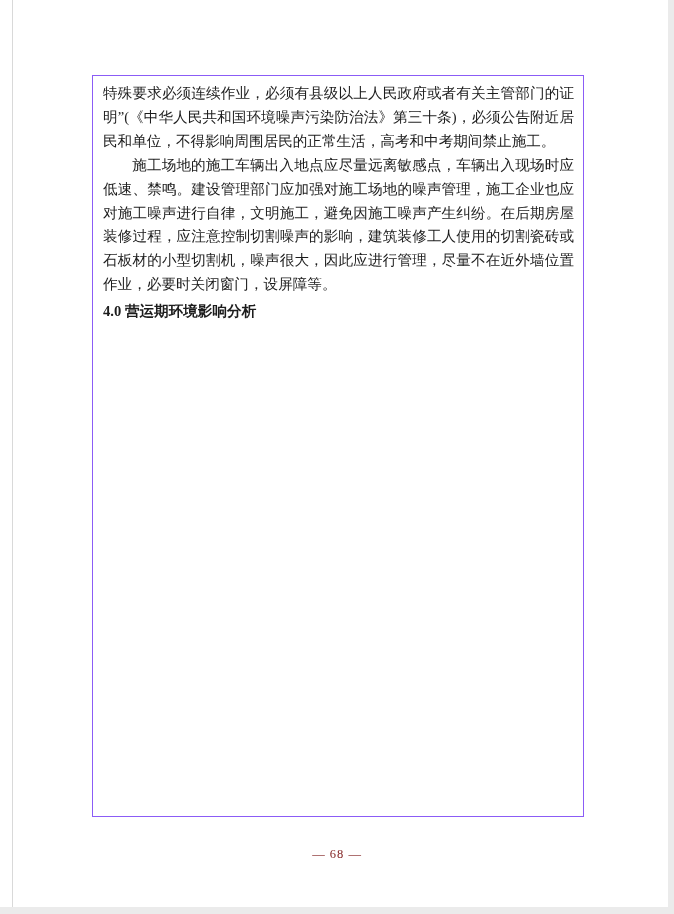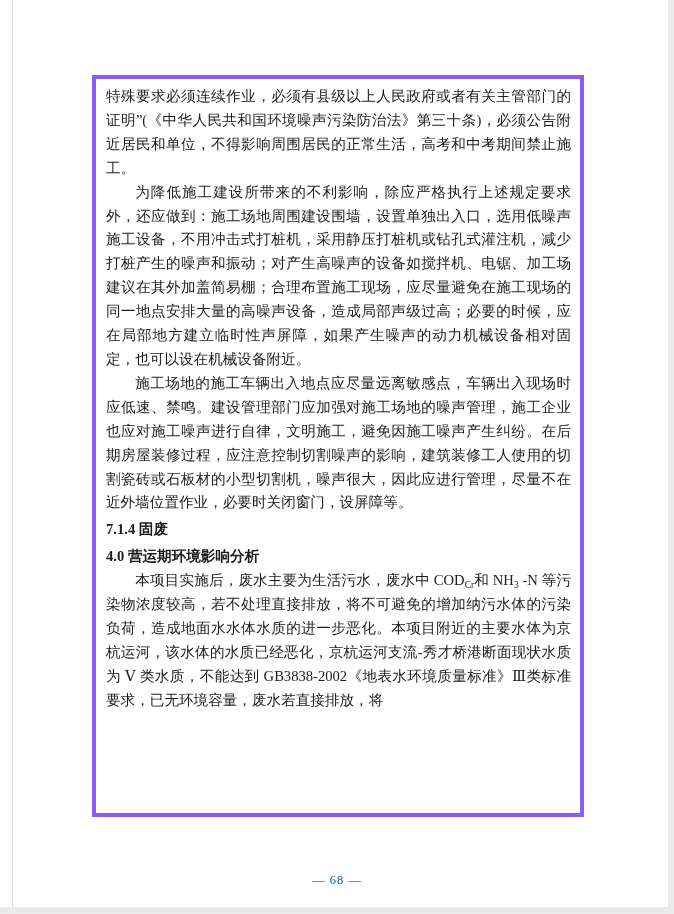--- a/index.html
+++ b/index.html
@@ -24,21 +24,21 @@
   .edge-bottom {
     position: absolute; left: 0; bottom: 0; width: 100%; height: 7px;
     background: #ebebeb;
   }
   
   .content-box {
     position: absolute;
     left: 92px; top: 75px;
     width: 492px; height: 742px;
     box-sizing: border-box;
-    border: 4px solid #8b5cf6;
+    border: 1px solid #8b5cf6;
     padding: 6px 9px 6px 10px;
     background: #ffffff;
   }
   .doc-body {
     font-size: 14.6px;
     line-height: 23.9px;
     text-align: justify;
   }
   .doc-body p.para { margin: 0; }
   .doc-body p.para.indent { text-indent: 2em; }
@@ -50,40 +50,36 @@
   .doc-body sub {
     font-size: 9.5px;
     line-height: 0;
     vertical-align: -3px;
   }
   .page-footer {
     position: absolute;
     left: 0; top: 847px; width: 100%;
     text-align: center;
     font-size: 12.5px;
-    color: #1d4ed8;
+    color: #7f1d1d;
     letter-spacing: 1px;
-    margin-top: 26px;
   }
 </style>
 </head>
 <body>
 
 <div class="page">
   <div class="edge-left"></div>
   <div class="edge-right"></div>
   <div class="edge-bottom"></div>
 
   <div class="content-box">
     <div class="doc-body">
         <p class="para"><span>特殊要求必须连续作业，必须有县级以上人民政府或者有关主管部门的证明”(《中华人民共和国环境噪声污染防治法》第三十条)，必须公告附近居民和单位，不得影响周围居民的正常生活，高考和中考期间禁止施工。</span></p>
-        <p class="para indent"><span>为降低施工建设所带来的不利影响，除应严格执行上述规定要求外，还应做到：施工场地周围建设围墙，设置单独出入口，选用低噪声施工设备，不用冲击式打桩机，采用静压打桩机或钻孔式灌注机，减少打桩产生的噪声和振动；对产生高噪声的设备如搅拌机、电锯、加工场建议在其外加盖简易棚；合理布置施工现场，应尽量避免在施工现场的同一地点安排大量的高噪声设备，造成局部声级过高；必要的时候，应在局部地方建立临时性声屏障，如果产生噪声的动力机械设备相对固定，也可以设在机械设备附近。</span></p>
         <p class="para indent"><span>施工场地的施工车辆出入地点应尽量远离敏感点，车辆出入现场时应低速、禁鸣。建设管理部门应加强对施工场地的噪声管理，施工企业也应对施工噪声进行自律，文明施工，避免因施工噪声产生纠纷。在后期房屋装修过程，应注意控制切割噪声的影响，建筑装修工人使用的切割瓷砖或石板材的小型切割机，噪声很大，因此应进行管理，尽量不在近外墙位置作业，必要时关闭窗门，设屏障等。</span></p>
-        <div class="heading"><span>7.1.4 固废</span></div>
         <div class="heading"><span>4.0 营运期环境影响分析</span></div>
-        <p class="para indent"><span>本项目实施后，废水主要为生活污水，废水中 COD</span><sub>Cr</sub><span>和 NH</span><sub>3</sub><span> -N 等污染物浓度较高，若不处理直接排放，将不可避免的增加纳污水体的污染负荷，造成地面水水体水质的进一步恶化。本项目附近的主要水体为京杭运河，该水体的水质已经恶化，京杭运河支流-秀才桥港断面现状水质为 Ⅴ 类水质，不能达到 GB3838-2002《地表水环境质量标准》Ⅲ类标准要求，已无环境容量，废水若直接排放，将</span></p>
       </div>
   </div>
 
   <div class="page-footer">
     <span>— 68 —</span>
   </div>
 </div>
 
 </body></html>

